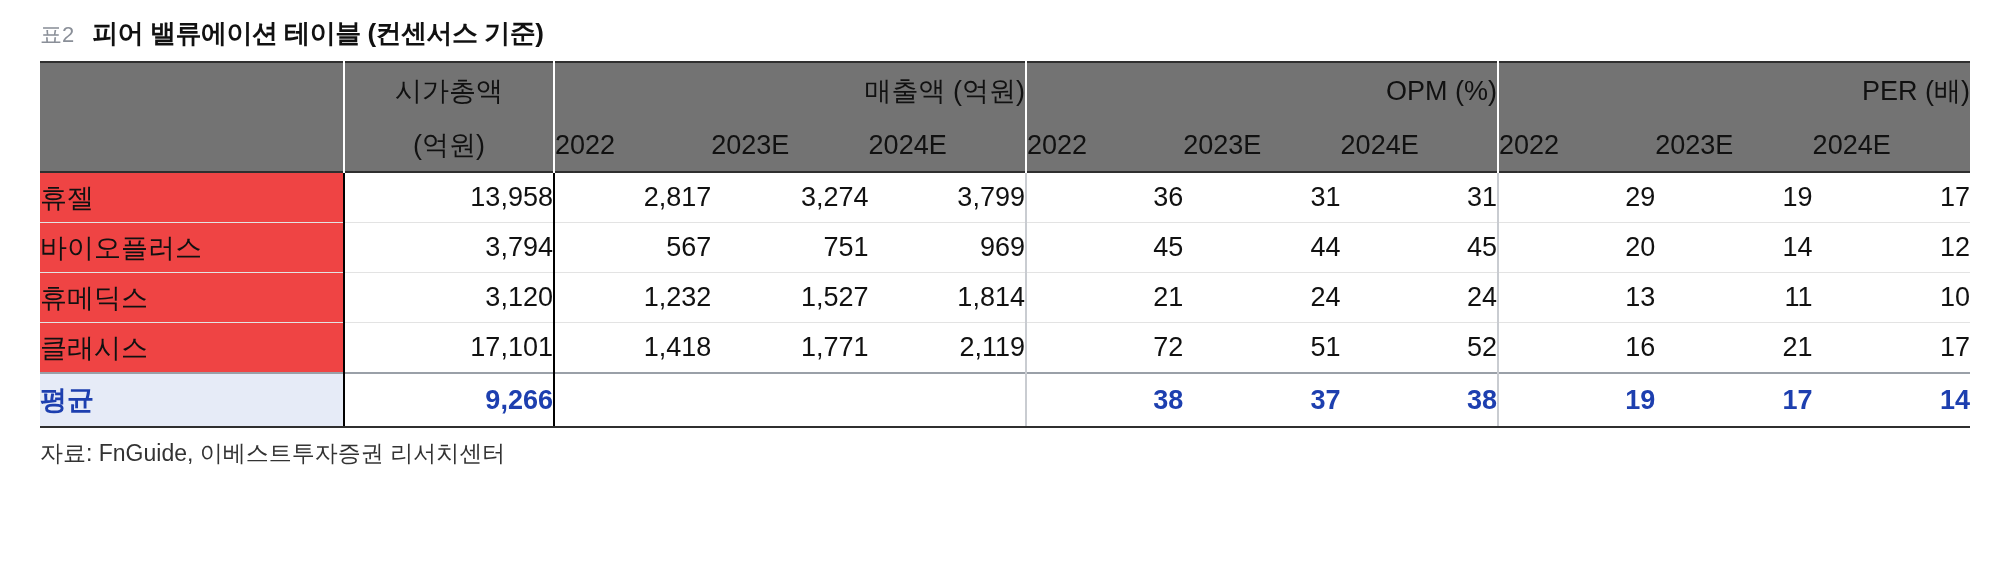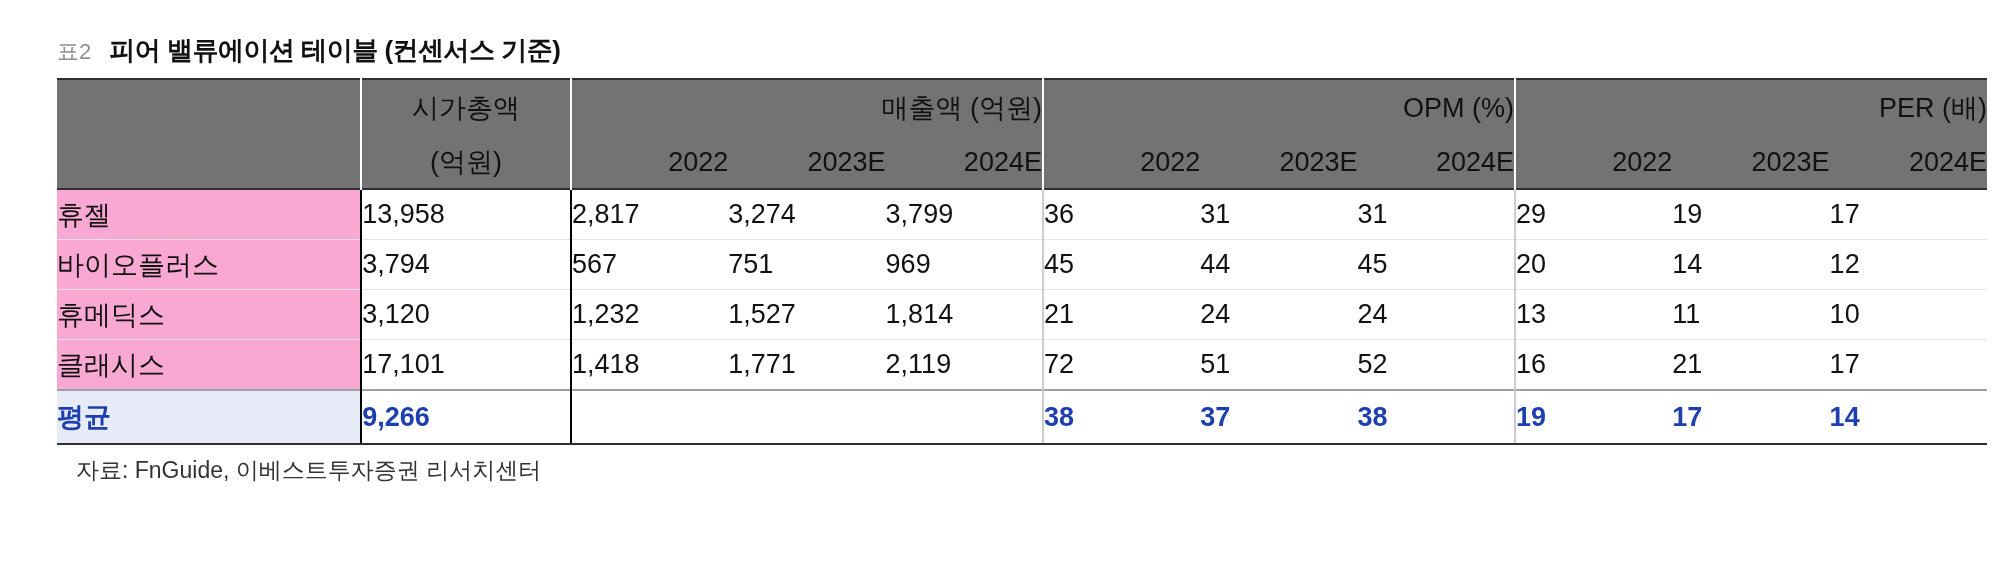--- a/index.html
+++ b/index.html
@@ -12,21 +12,21 @@
     height: 586px;
     font-family: "Liberation Sans", sans-serif;
     color: #1a1a1a;
     overflow: hidden;
   }
   .page {
     position: relative;
     width: 2010px;
     height: 586px;
     box-sizing: border-box;
-    padding: 17px;
+    padding: 0;
   }
 
   
   .title-row {
     display: flex;
     align-items: baseline;
     gap: 18px;
     padding: 16px 0 10px 40px;
   }
   .title-tag {
@@ -71,43 +71,43 @@
     color: #111;
     text-align: right;
     padding-right: 18px;
   }
   .hdr-bot th {
     height: 52px;
     vertical-align: middle;
     font-weight: 700;
     font-size: 27px;
     color: #111;
-    text-align: right;
+    text-align: left;
     padding-right: 18px;
   }
   .hdr-center {
     text-align: center !important;
     padding-right: 0 !important;
   }
   .hdr-top th.grp, .hdr-bot th.grp { border-left: 2px solid #ffffff; }
 
   
   tbody tr.data-row td {
     height: 49px;
     vertical-align: middle;
   }
   td.name {
-    background: #f9a8d4;
+    background: #ef4444;
     text-align: left;
     padding-left: 18px;
     font-size: 27px;
     color: #111;
   }
   td.num {
-    text-align: left;
+    text-align: right;
     padding-right: 18px;
     color: #111;
     font-size: 27px;
   }
   td.grp-start {
     border-left: 2px solid #c9ccd1;
   }
   td.cap-left {
     border-left: 2px solid #000000;
   }
@@ -128,21 +128,21 @@
   }
 
   
   .rule-top { border-top: 2px solid #2f2f2f; }
   .rule-bot-head { border-bottom: 2px solid #2f2f2f; margin-left: 43px; }
   tr.last-data td { border-bottom: 1px solid #c9ccd1; }
   tr.data-row td { border-bottom: 1px solid #e3e3e3; }
 
   
   .source {
-    margin-left: 59px;
+    margin-left: 40px;
     margin-top: 10px;
     font-size: 23px;
     color: #333;
   }
 </style>
 </head>
 <body>
 
 <div class="page">
 

